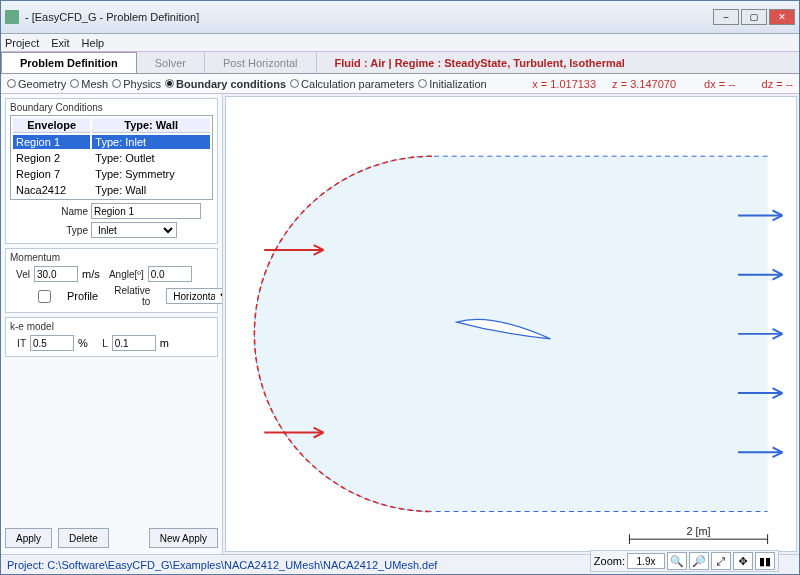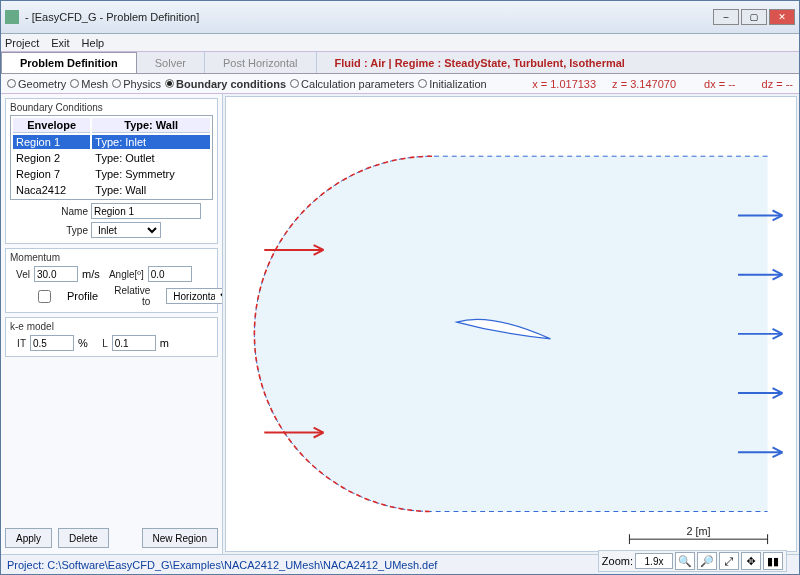--- a/index.html
+++ b/index.html
@@ -34,21 +34,21 @@
 .formrow { display: flex; align-items: center; gap: 3px; margin-top: 3px; }
 .formrow label { width: 78px; text-align: right; color: #222; font-size: 10px; }
 .formrow input[type=text], .formrow select { height: 16px; font-size: 10px; border: 1px solid #9ab; padding: 0 2px; background: #fff; }
 .formrow input.small { width: 44px; }
 .indent { padding-left: 28px; }
 .btnrow { margin-top: auto; display: flex; gap: 6px; padding: 2px 0; }
 .btnrow button { height: 20px; padding: 0 10px; border: 1px solid #9ab; background: #eef2f8; font-size: 10px; }
 .btnrow .sp { flex: 1; }
 .canvaswrap { flex: 1; background: #fff; position: relative; border: 1px solid #bcd; margin: 2px; }
 .statusbar { height: 20px; background: #eef2f8; display: flex; align-items: center; padding: 0 6px; border-top: 1px solid #bcd; font-size: 10px; color: #1040a0; }
-.zoombar { position: absolute; right: 12px; bottom: 2px; display: flex; align-items: center; gap: 2px; background: #f2f4f8; border: 1px solid #bcd; padding: 1px 3px; }
+.zoombar { position: absolute; right: 20px; bottom: 2px; display: flex; align-items: center; gap: 2px; background: #f2f4f8; border: 1px solid #bcd; padding: 1px 3px; }
 .zoombar .zbtn { width: 20px; height: 18px; border: 1px solid #9ab; background: #fff; display: flex; align-items: center; justify-content: center; font-size: 10px; }
 .zoombar input { width: 38px; height: 16px; font-size: 10px; text-align: center; border: 1px solid #9ab; }
 svg.domain { width: 100%; height: 100%; }
 .radiodot { width: 9px; height: 9px; border: 1px solid #666; border-radius: 50%; display: inline-block; position: relative; }
 .radiodot.on::after { content: ""; position: absolute; inset: 1px; background: #222; border-radius: 50%; }
 </style>
 </head>
 <body>
 
 <div class="window">
@@ -135,21 +135,21 @@
                 <td>Type: Wall</td>
               </tr>
         </tbody>
           </table>
         <div class="formrow">
             <label>Name</label>
             <input type="text" style="width: 110px;" value="Region 1">
           </div>
         <div class="formrow">
             <label>Type</label>
-            <select style="width:70px"><option>Inlet</option></select>
+            <select style="width:86px"><option>Inlet</option></select>
           </div>
       </div>
 
       <div class="group">
         <div class="legend">Momentum</div>
         <div class="formrow" style="gap:4px;">
           <label style="width:20px">Vel</label>
           <input type="text" class="small" value="30.0" style="">
           <span>m/s</span>
           <label style="width:40px">Angle[º]</label>
@@ -172,21 +172,21 @@
           <label style="width:16px">L</label>
           <input type="text" class="small" value="0.1" style="">
           <span>m</span>
         </div>
       </div>
 
       <div class="btnrow">
         <button>Apply</button>
         <button>Delete</button>
         <span class="sp"></span>
-        <button>New Region</button>
+        <button>New Apply</button>
       </div>
     </div>
 
     <div class="canvaswrap">
       <svg class="domain" viewBox="0 0 560 460">
 
         <path d="M 540 60 L 200 60 A 180 180 0 0 0 200 420 L 540 420" fill="#eaf4fb" stroke="#3367d6" stroke-width="1" stroke-dasharray="5 4"></path>
 
         <path d="M 200 60 A 180 180 0 0 0 200 420" fill="none" stroke="#d62a2a" stroke-width="1.6" stroke-dasharray="5 4"></path>
 

